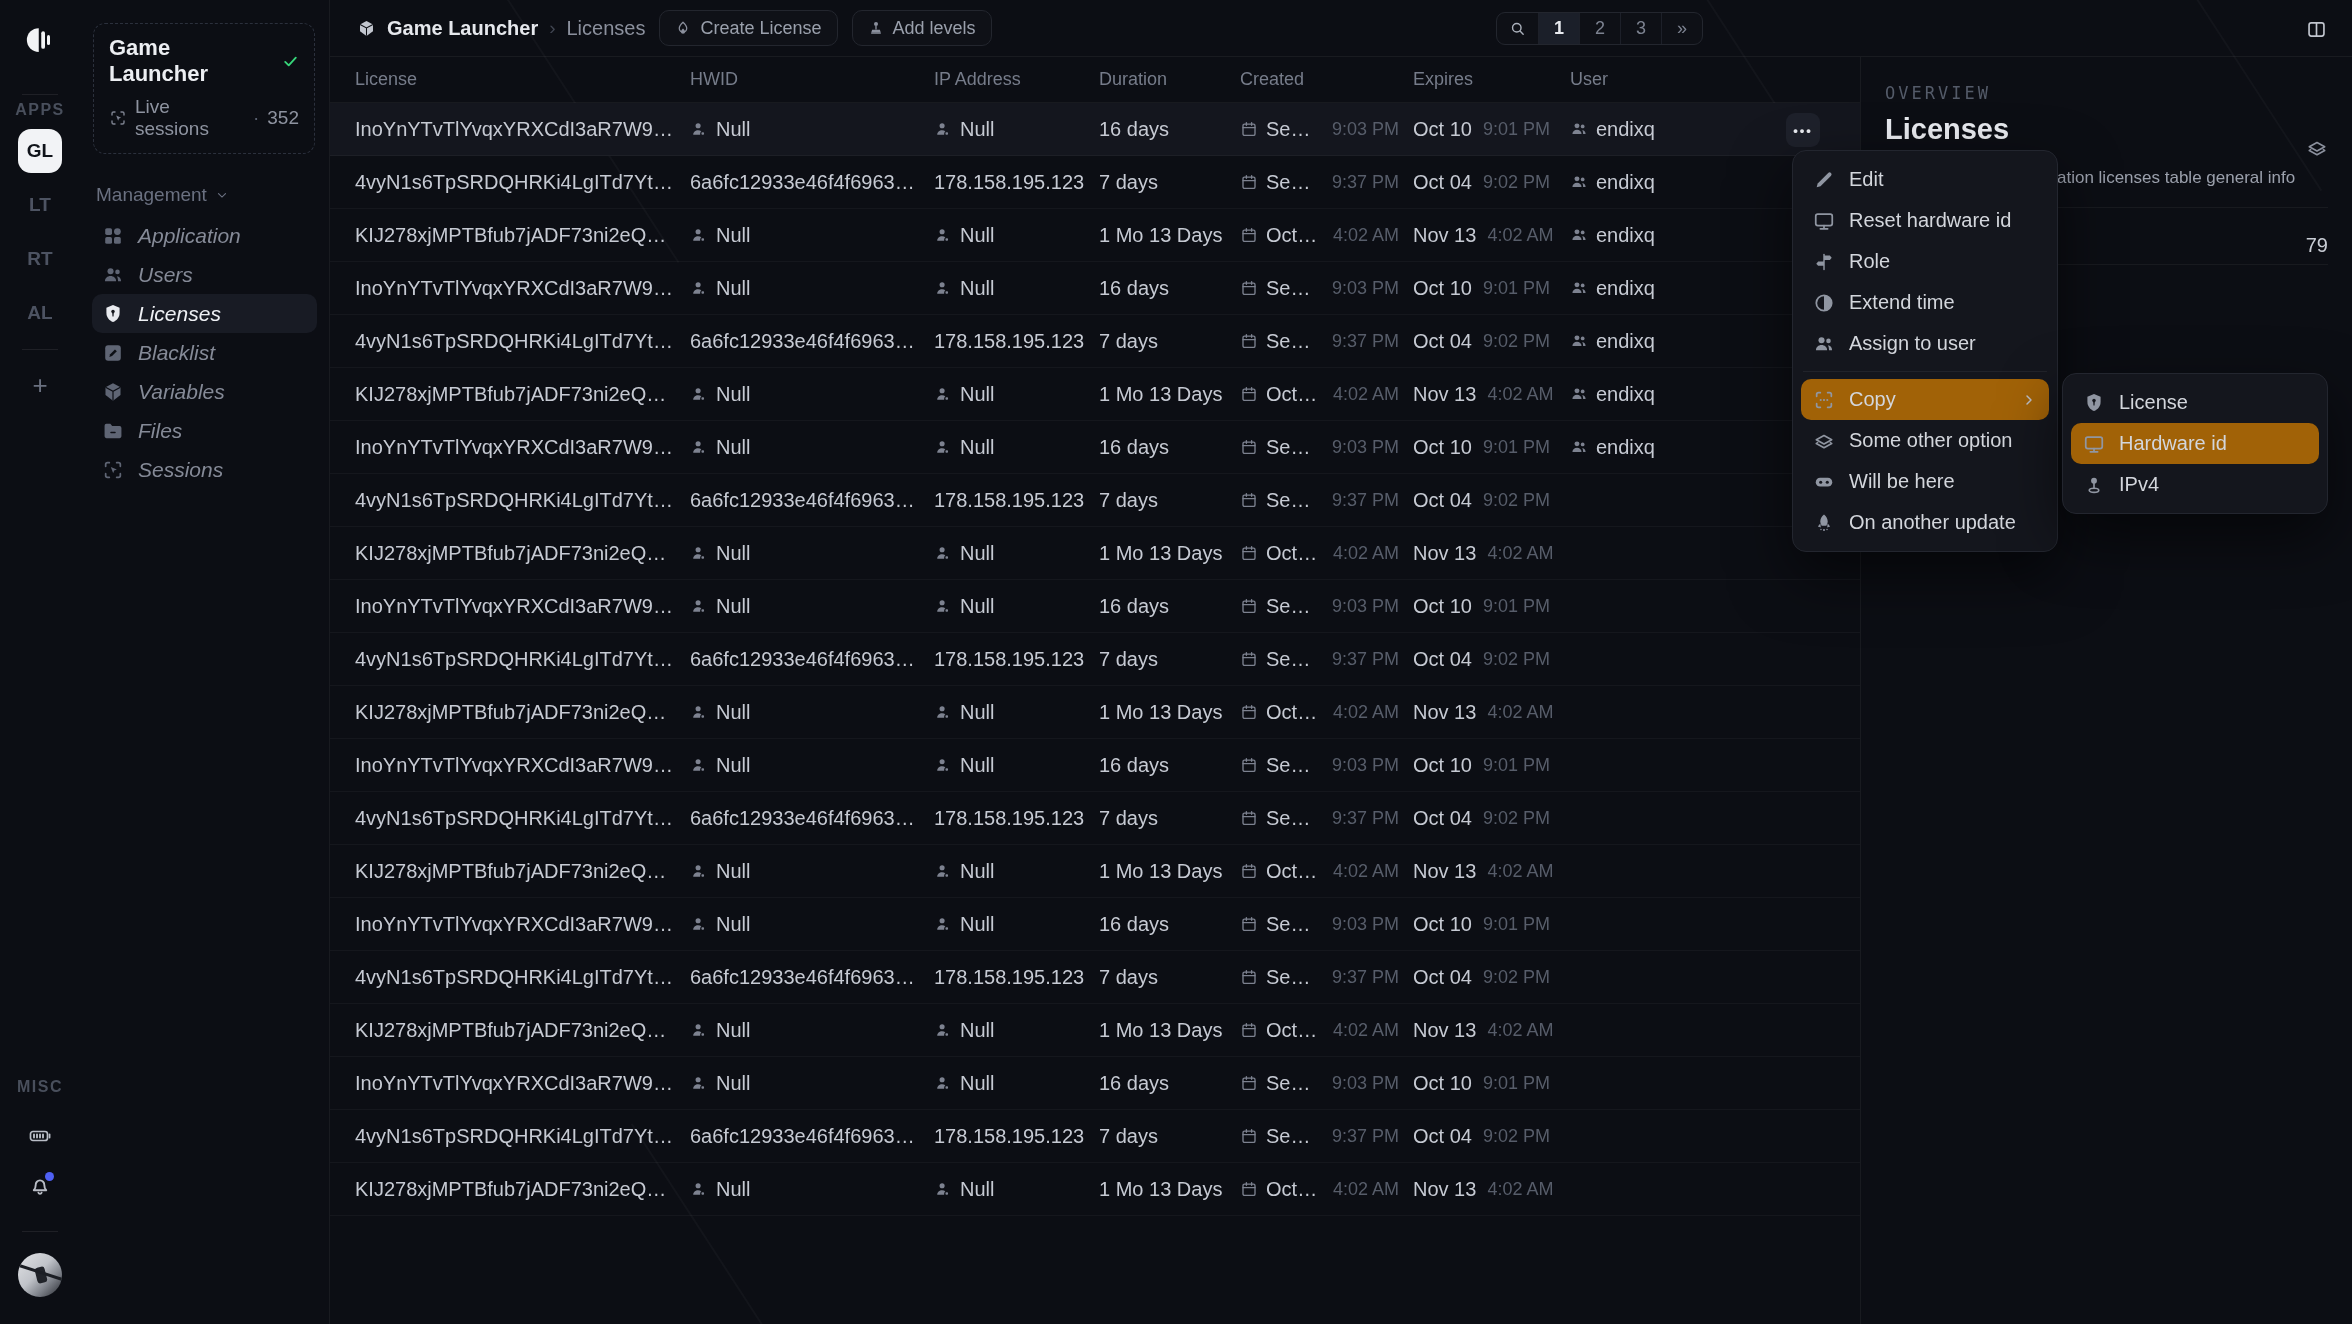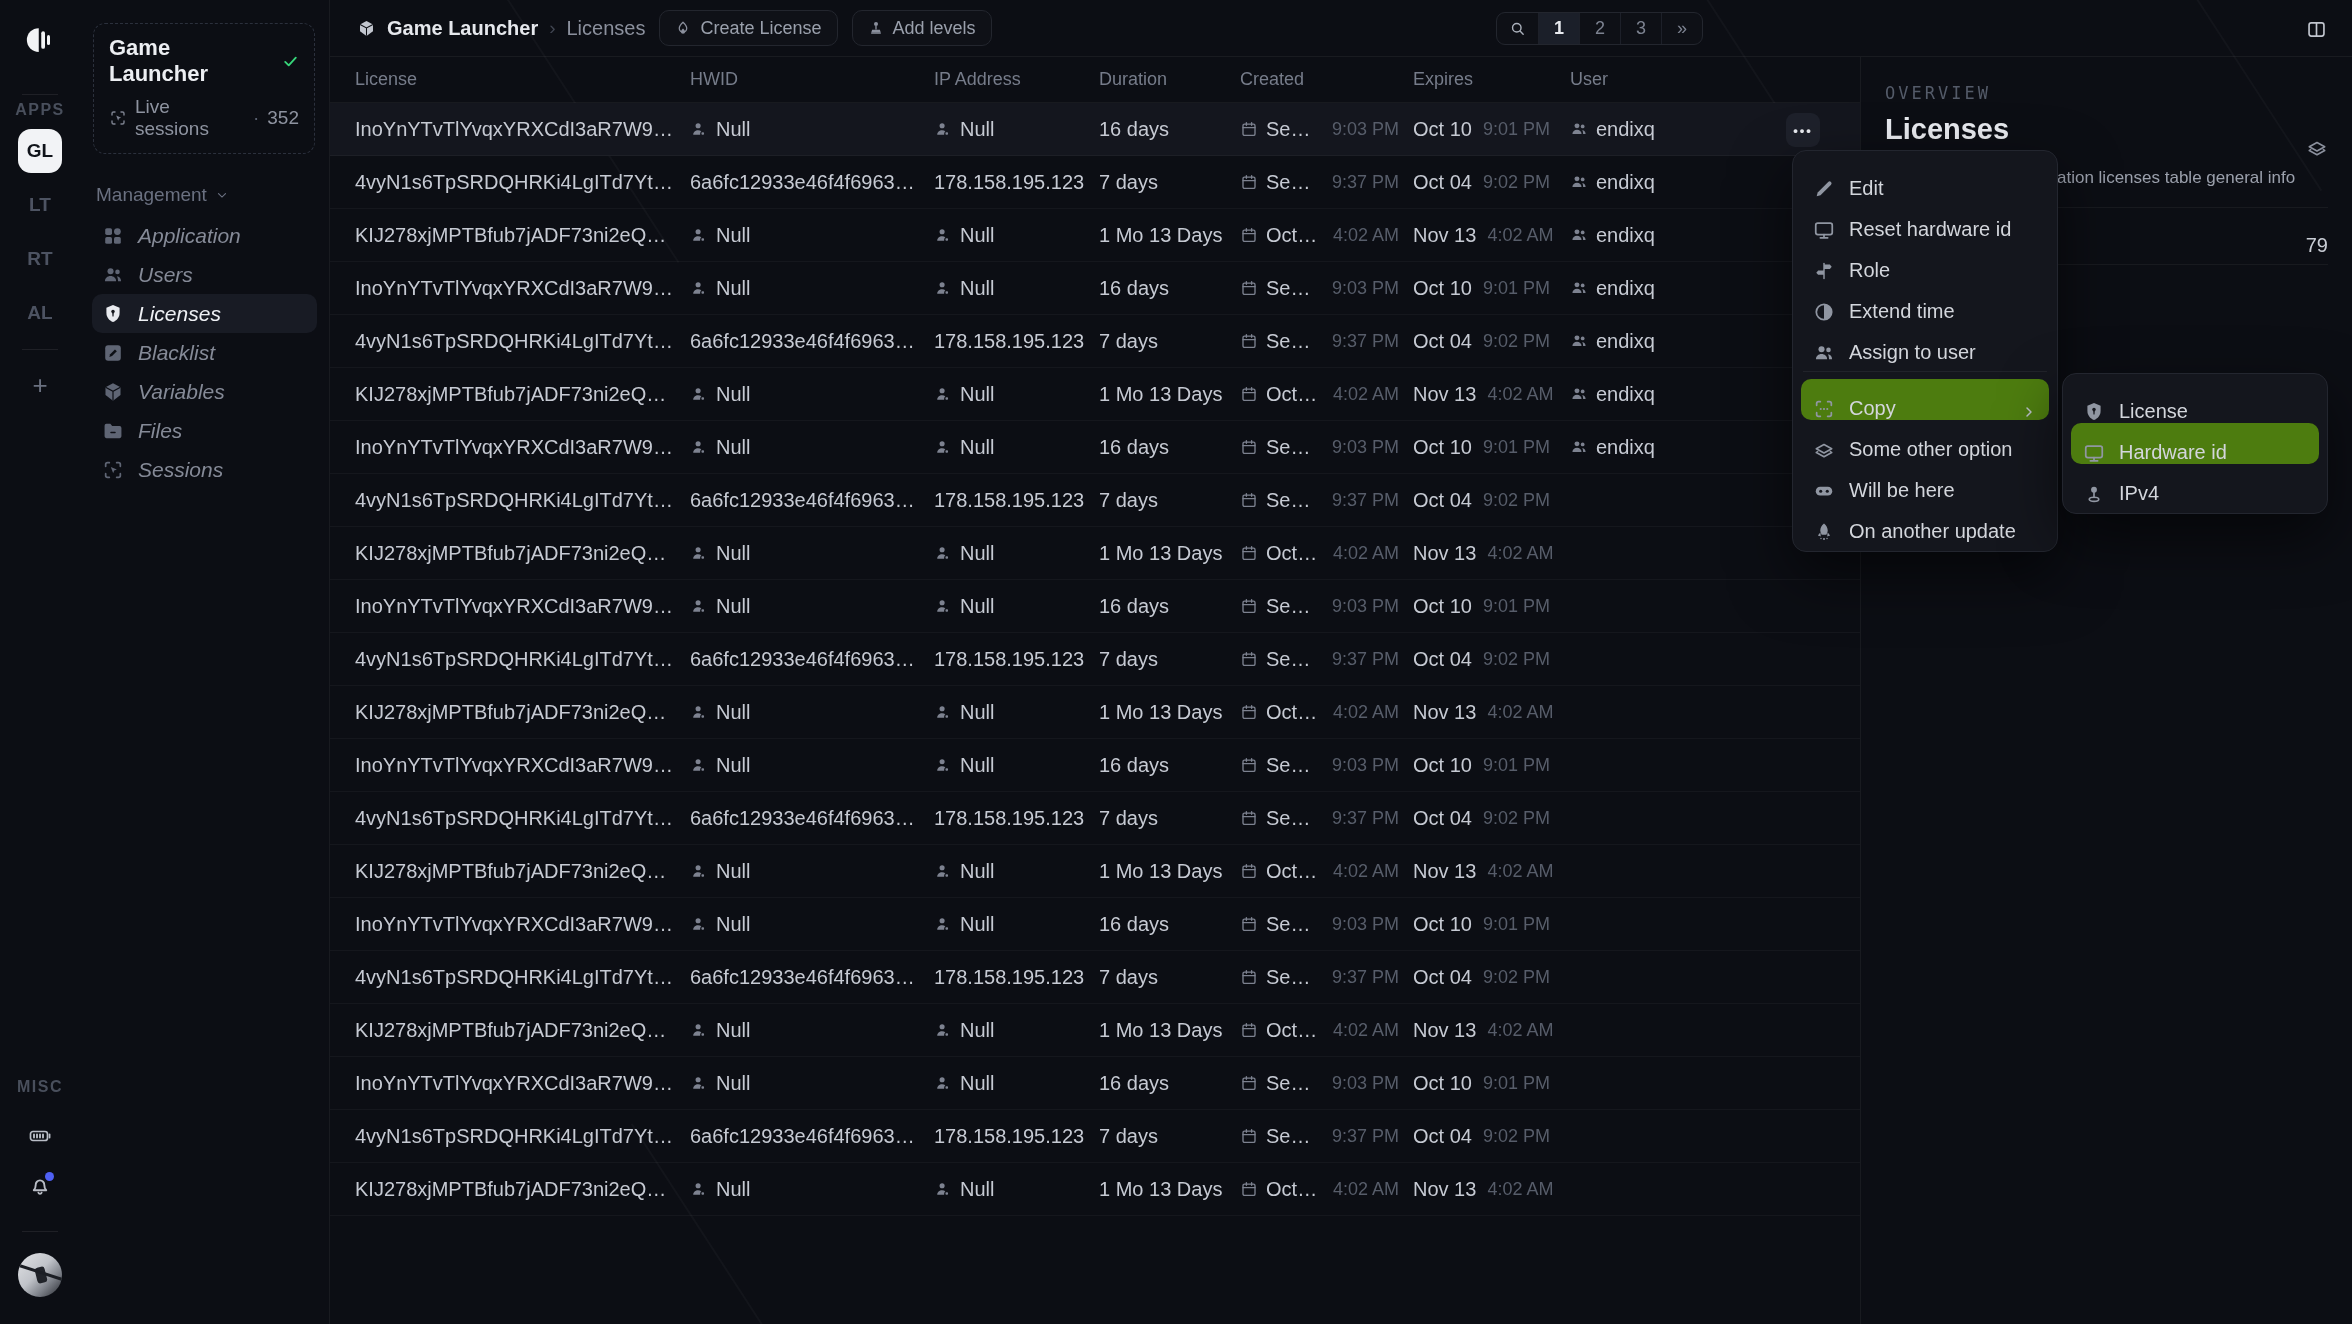--- a/index.html
+++ b/index.html
@@ -111,25 +111,25 @@
   .ov-stats { padding-top:18px; }
   .ov-stat { height:38px; display:flex; align-items:center; justify-content:flex-end; font-size:20px; color:#c9cdd5; }
   .ov-danger { margin-top:162px; height:36px; display:flex; align-items:center; font-size:20px; color:#7e8492;
     border-bottom:1px solid rgba(255,255,255,0.05); text-indent:175px; white-space:nowrap; overflow:hidden; cursor:pointer; }
 
   
   .menu { position:absolute; background:#14161d; border:1px solid #23262f; border-radius:14px; padding:8px;
     box-shadow:0 24px 60px rgba(0,0,0,0.55); z-index:50; }
   .ctx-menu { left:1792px; top:150px; width:266px; }
   .sub-menu { left:2062px; top:373px; width:266px; z-index:60; }
-  .menu-item { display:flex; align-items:flex-end; gap:14px; height:41px; padding:0 12px; border-radius:10px;
+  .menu-item { display:flex; align-items:center; gap:14px; height:41px; padding:0 12px; border-radius:10px;
     font-size:20px; color:#d3d6dc; cursor:pointer; position:relative; }
   .menu-item .micon { width:22px; height:22px; display:flex; align-items:center; justify-content:center; color:#9096a2; }
   .menu-item .micon svg { width:21px; height:21px; }
-  .menu-item.highlighted { background:#4d7c0f; }
+  .menu-item.highlighted { background:#a16207; }
   .menu-item .mi-chevron { position:absolute; right:12px; color:#b9bdc7; display:flex; }
   .menu-item .mi-chevron svg { width:16px; height:16px; }
   .menu-divider { height:1px; background:rgba(255,255,255,0.06); margin:7px 2px; }
 </style>
 </head>
 <body>
 
 <div class="stage">
   <div class="deco deco1"></div>
   <div class="deco deco2"></div>

